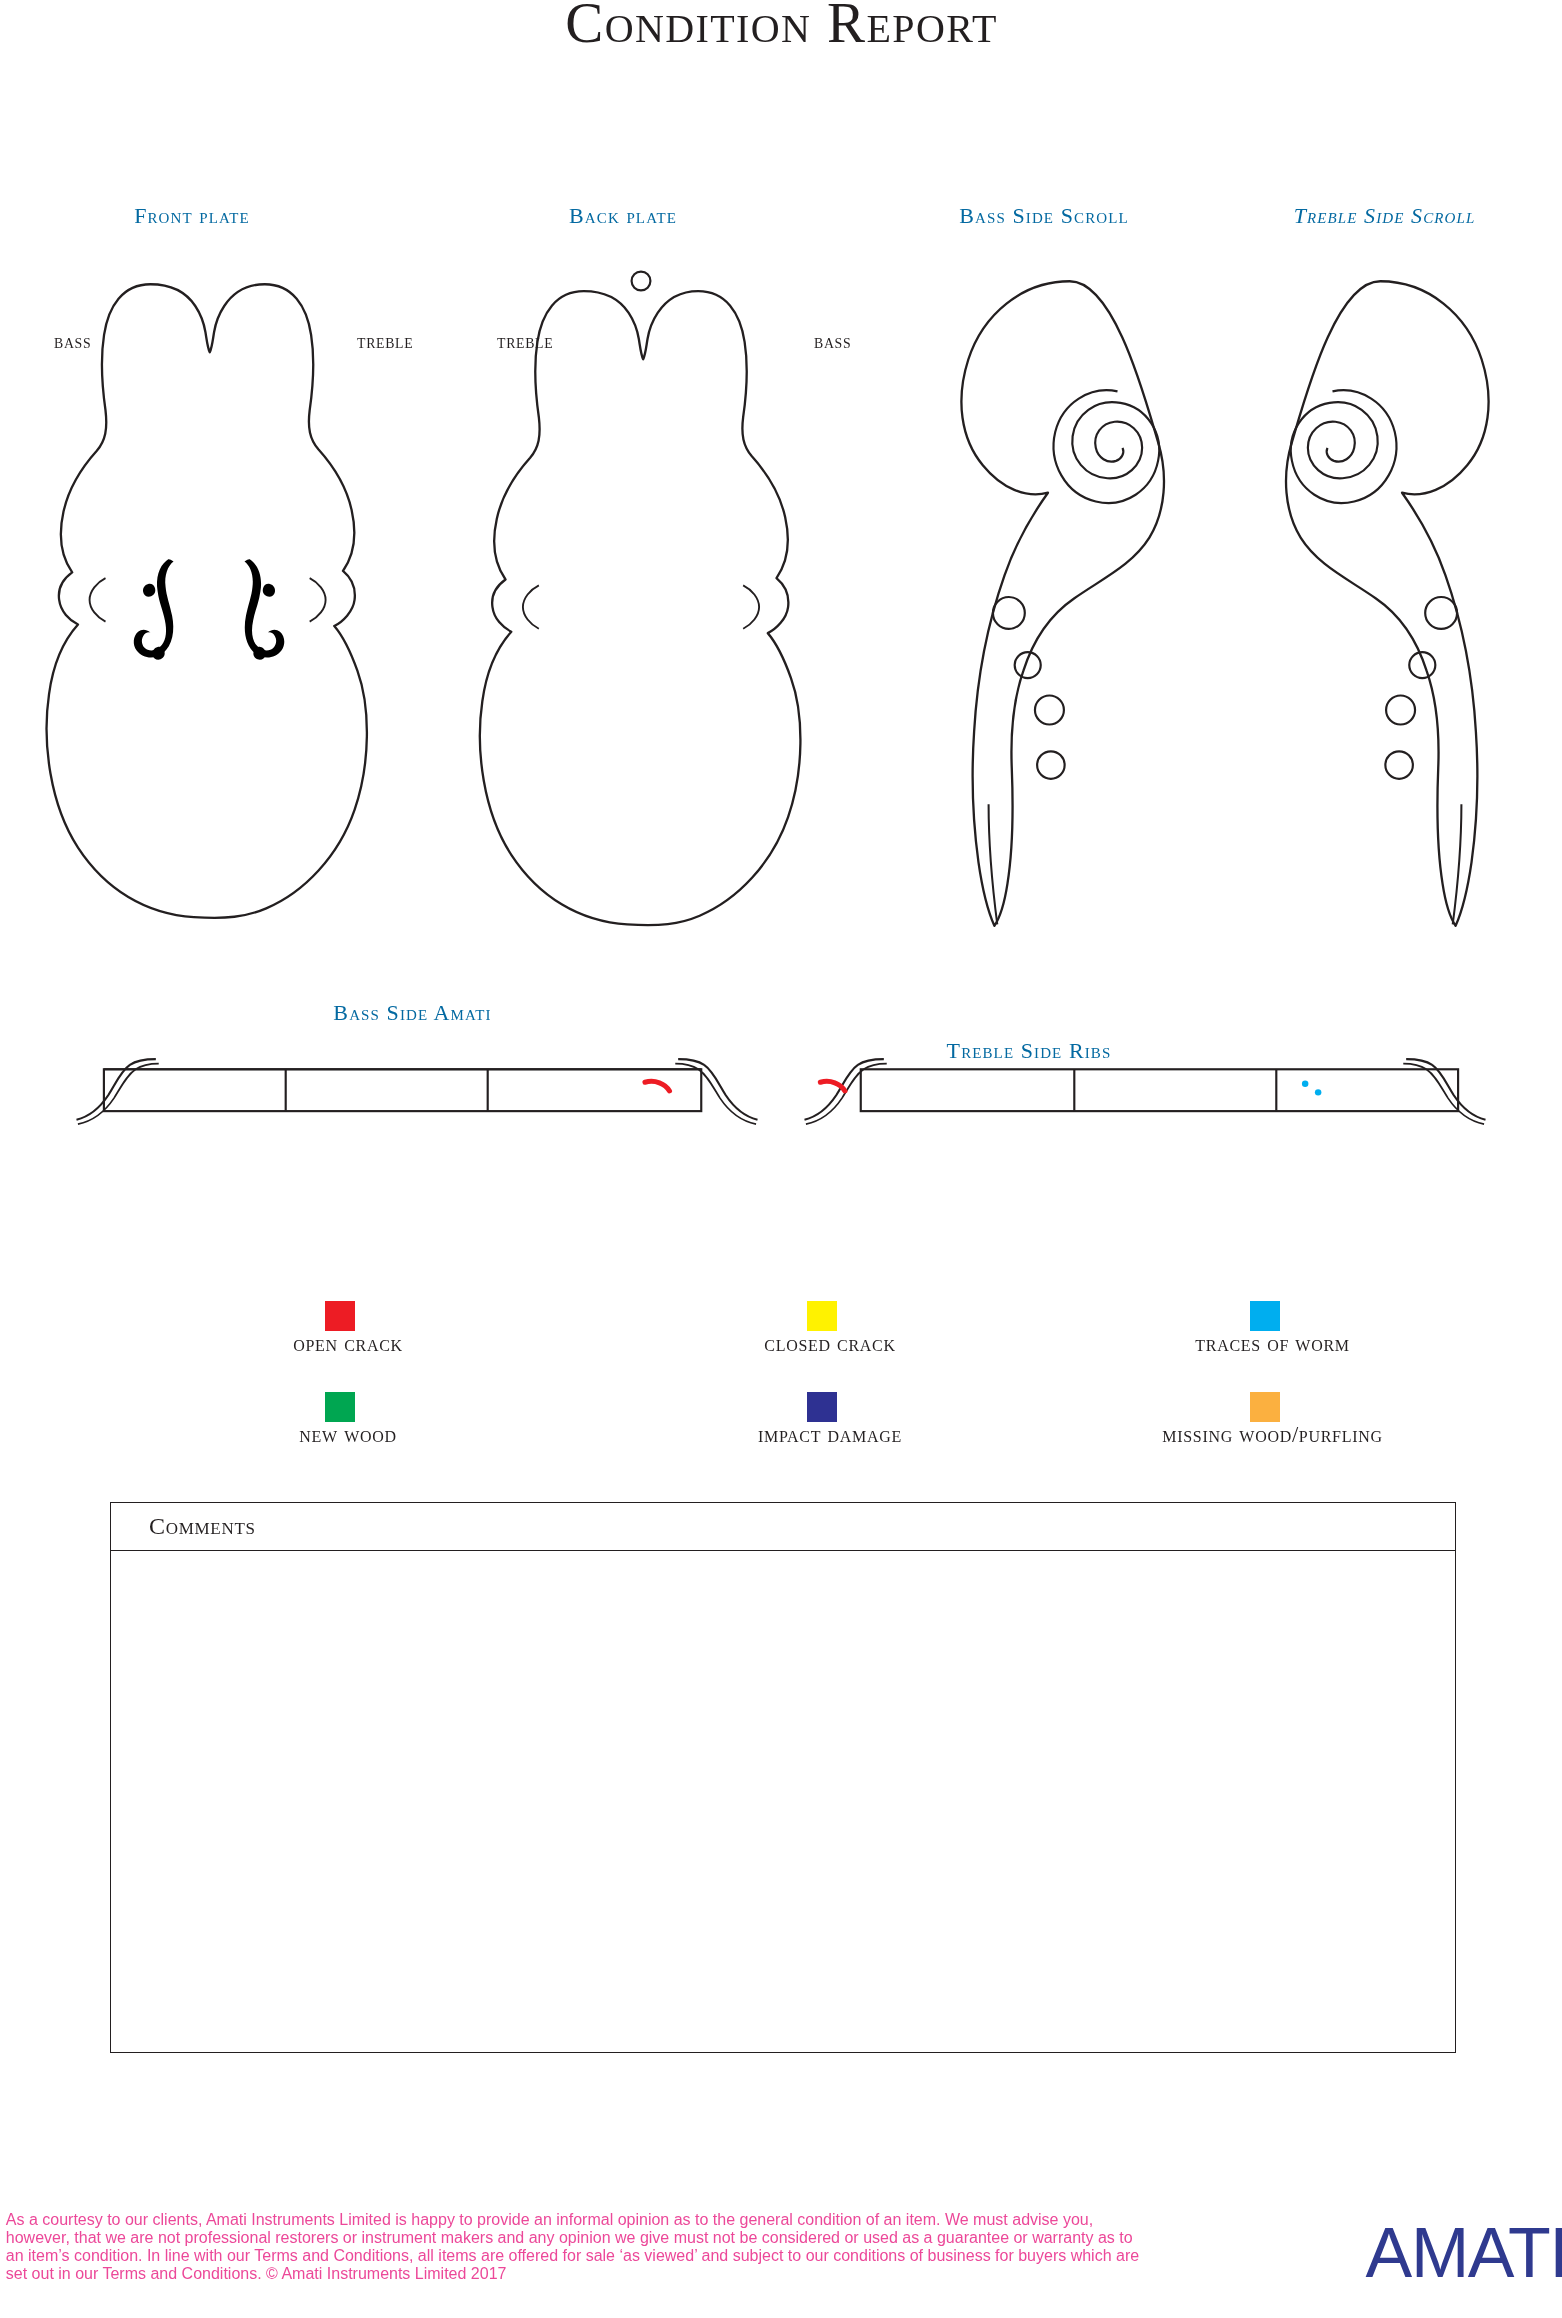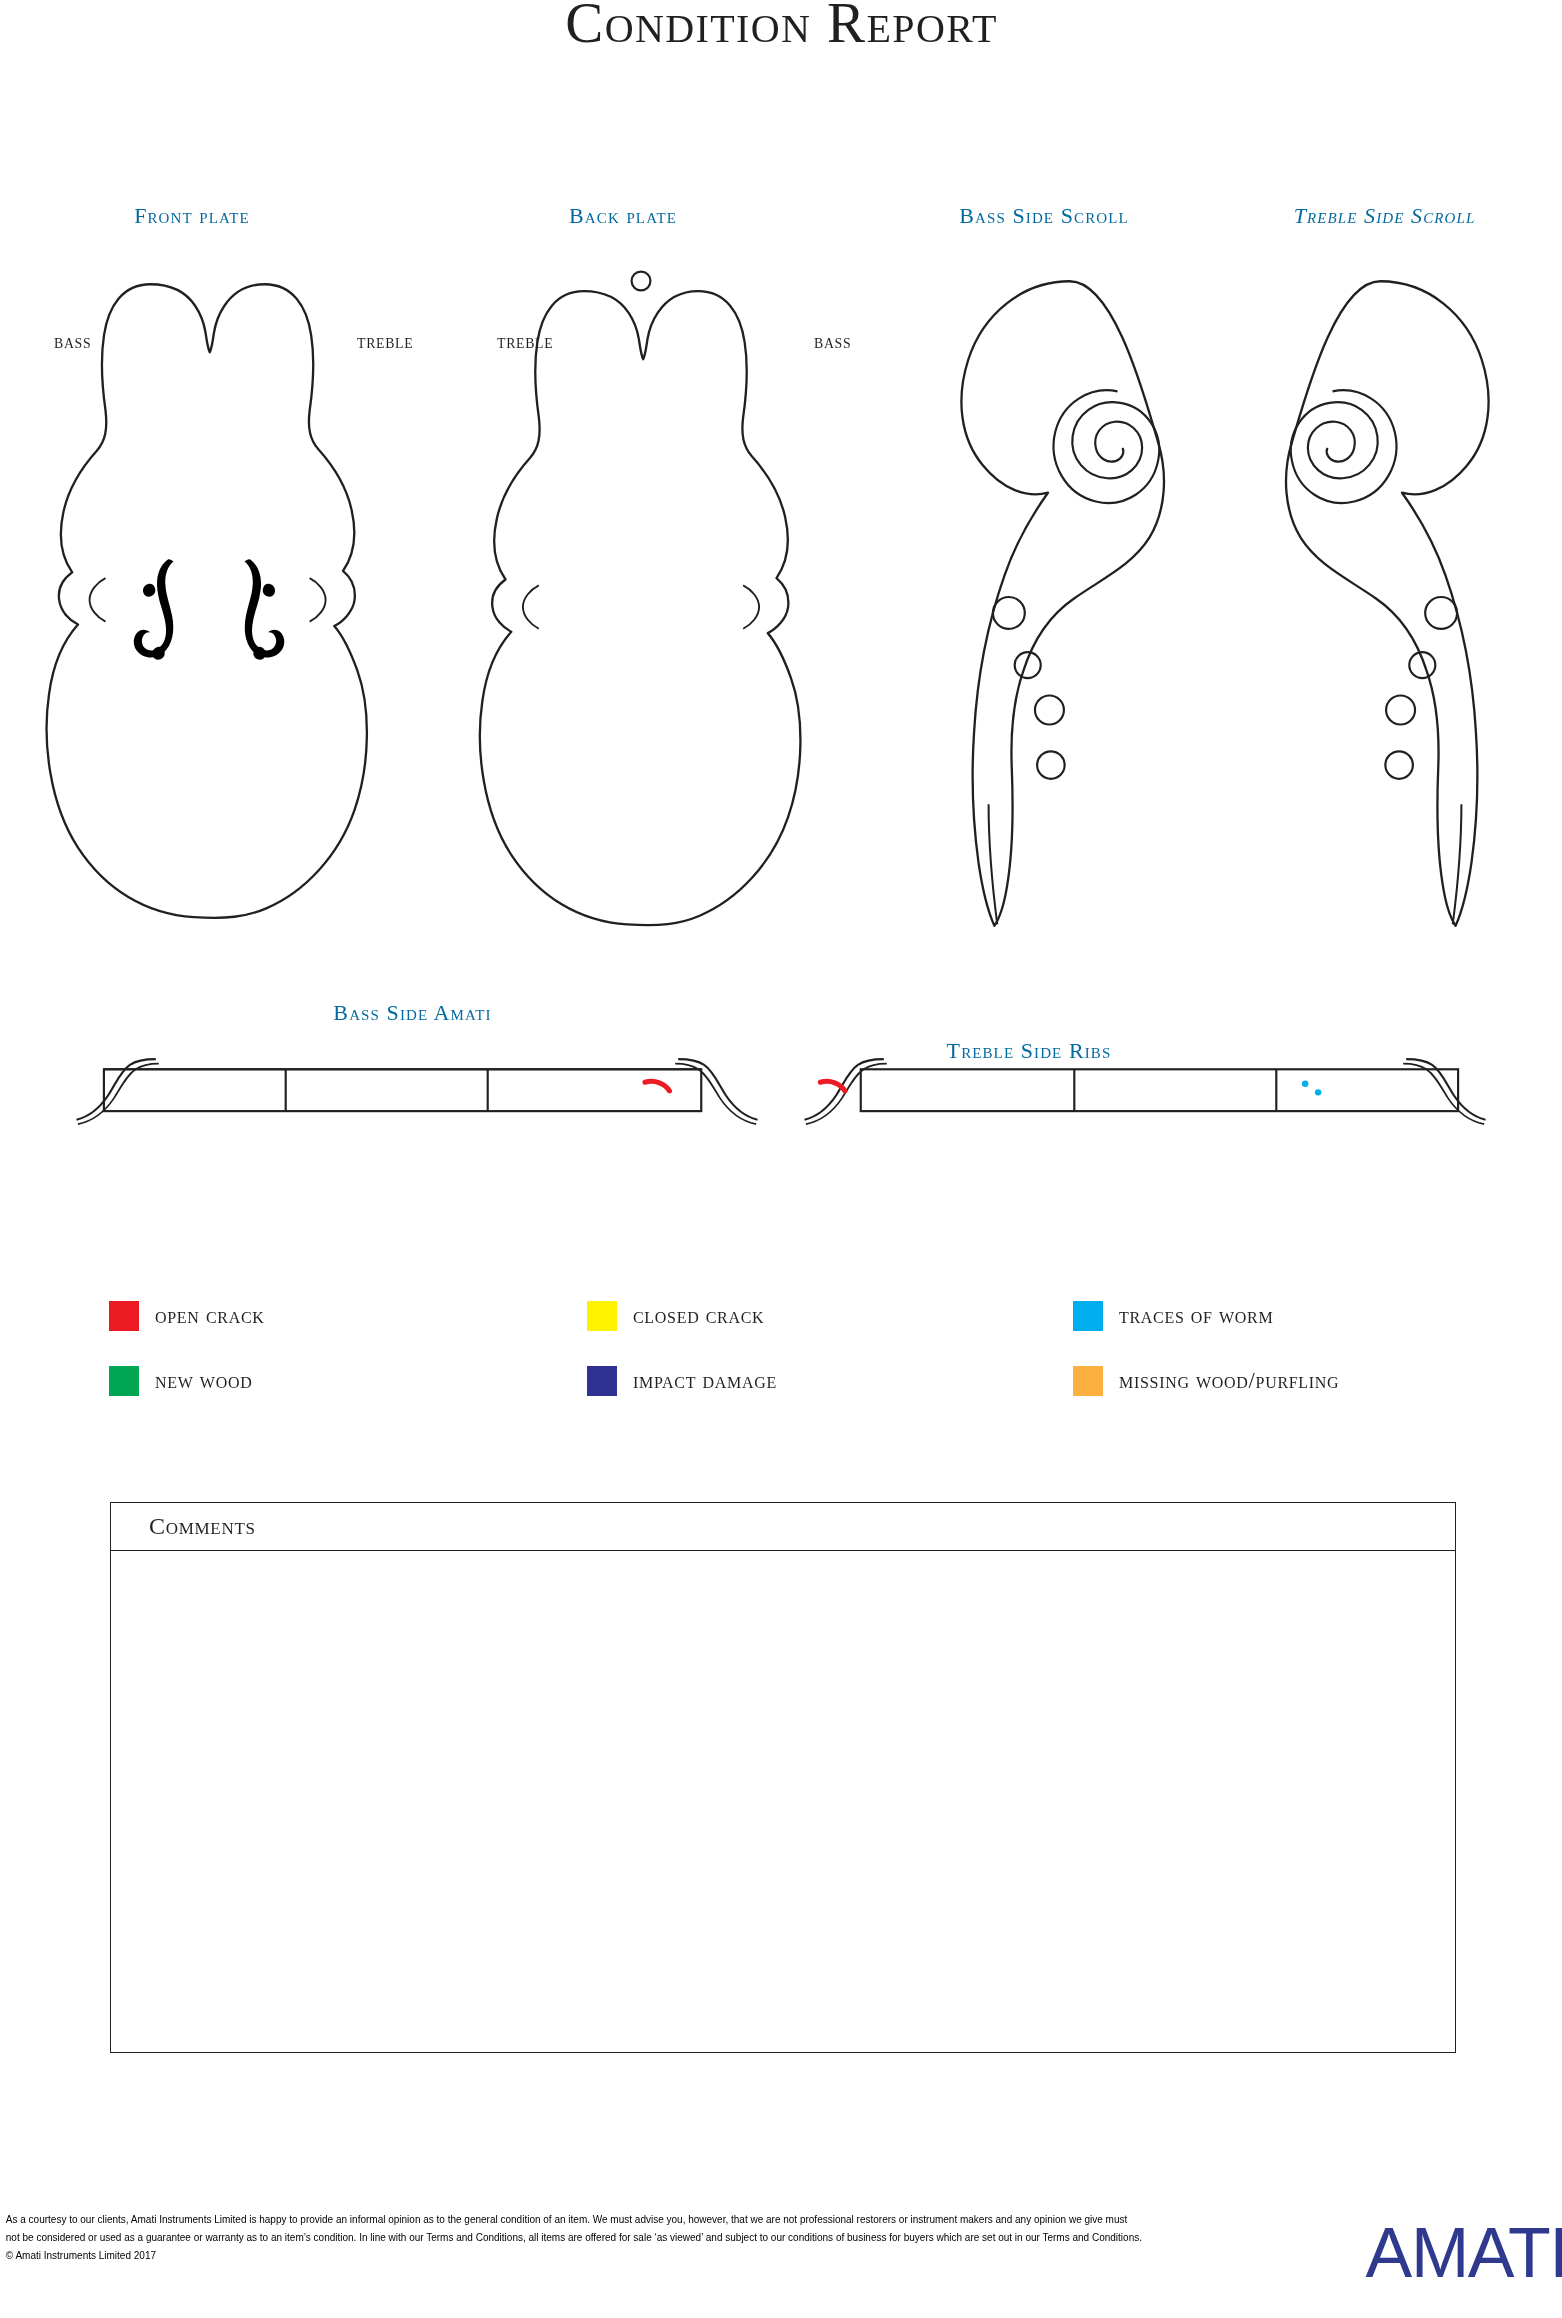--- a/index.html
+++ b/index.html
@@ -50,21 +50,21 @@
   
   .diagram { position:absolute; }
 
   
   .legend {
     position:absolute;
     left:109px; top:1301px;
     width:1363px;
   }
   .legend-row { display:flex; width:100%; margin-bottom:35px; }
-  .legend-item { display:flex; align-items:center; }
+  .legend-item { display:flex; align-items:center;flex-direction:column; }
   .legend-item.c1 { width:478px; }
   .legend-item.c2 { width:486px; }
   .legend-item.c3 { width:399px; }
   .swatch {
     width:30px; height:30px; display:block; margin-right:16px;
     flex:0 0 auto;
   }
   .legend-label {
     font-family:"Liberation Serif", serif;
     font-variant:small-caps;
@@ -107,23 +107,23 @@
 
   
   .footer {
     position:absolute;
     left:5.8px; top:2211px;
     width:1138px;
   }
   .footer p {
     margin:0;
     font-family:"Liberation Sans", sans-serif;
-    font-size:10px;
+    font-size:16px;
     line-height:18px;
-    color:#000000;
+    color:#ec4899;
   }
   .brand {
     position:absolute;
     right:-4.3px; top:2218px;
     font-family:"Liberation Sans", sans-serif;
     font-size:70px;
     letter-spacing:-1.4px;
     color:#2f3a8f;
     line-height:70px;
     white-space:nowrap;

